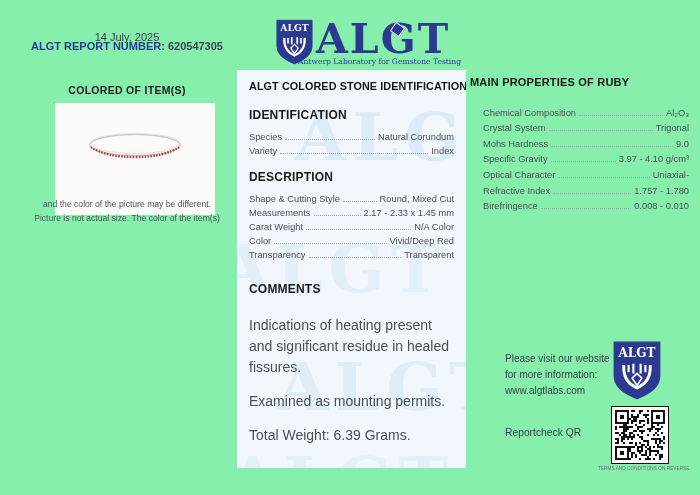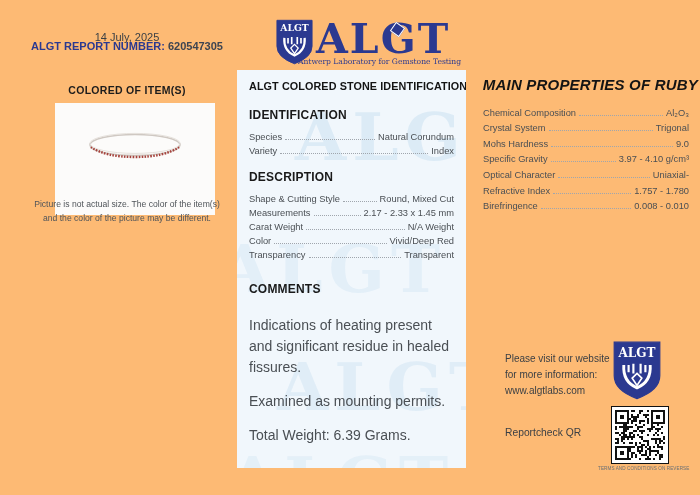--- a/index.html
+++ b/index.html
@@ -1,18 +1,18 @@
 <!DOCTYPE html>
 <html><head>
 <meta charset="utf-8">
 <style>
   * { margin:0; padding:0; box-sizing:border-box; }
   html,body { width:700px; height:495px; }
   body { font-family:"Liberation Sans", sans-serif; background:#ffffff; position:relative; overflow:hidden; }
-  .page { position:absolute; inset:0; background:#fdba74; }
+  .page { position:absolute; inset:0; background:#86efac; }
 
   
   .hdr-date { position:absolute; top:31px; left:28px; width:198px; text-align:center;
               font-size:11px; color:#3a3f44; }
   .hdr-repno { position:absolute; top:40px; left:10px; width:234px; text-align:center;
                font-size:11px; font-weight:bold; color:#2b3990; }
   .hdr-repno .num { color:#3d4451; }
 
   .logo { position:absolute; top:17px; left:276px; width:190px; height:52px; }
   .logo-shield { position:absolute; top:2px; left:0; }
@@ -51,22 +51,22 @@
 
   .drow { display:flex; align-items:flex-end; font-size:9.3px; color:#4a4f54; height:14px; }
   .drow .lbl { white-space:nowrap;margin-top:47px; }
   .drow .dots { flex:1; border-bottom:1px dotted #a0a6ad; margin:0 3px 2px 3px; min-width:8px; }
   .drow .val { white-space:nowrap; }
 
   .comments p { font-size:14px; color:#4a4f54; line-height:1.5; width:205px; }
   .comments .gap { height:13px; }
 
   
-  .props-title { position:absolute; top:76px; left:470px; width:228px; text-align:right;
-                 font-size:15px; font-weight:bold; color:#141414; letter-spacing:0.2px;font-style:italic; }
+  .props-title { position:absolute; top:76px; left:470px; width:228px; text-align:left;
+                 font-size:11px; font-weight:bold; color:#141414; letter-spacing:0.2px; }
   .props { position:absolute; top:102px; left:483px; width:206px; }
   .props .drow { height:15.6px; }
 
   .web-note { position:absolute; top:351px; left:505px; width:110px; font-size:10px;
               color:#3a3f44; line-height:1.62; }
   .shield-big { position:absolute; top:341px; left:612px; }
   .reportcheck { position:absolute; top:427px; left:505px; font-size:10.3px; color:#3a3f44; }
   .qr { position:absolute; top:406px; left:611px; width:58px; height:58px; background:#ffffff; }
   .terms { position:absolute; top:466px; left:598px; width:86px; text-align:center;
            font-size:4.6px; color:#6a6f74; white-space:nowrap; letter-spacing:0.1px; }
@@ -96,22 +96,22 @@
 
   <div class="pic-title">COLORED OF ITEM(S)</div>
   <div class="pic-box">
     <svg width="116" height="40" viewBox="0 0 116 40">
       <ellipse cx="58" cy="18" rx="45" ry="10.5" fill="none" stroke="#cfc8c2" stroke-width="1.6"></ellipse>
       <path d="M14 20 q14 10 44 10 q30 0 44 -10" fill="none" stroke="#a6423c" stroke-width="2.4" stroke-dasharray="1.6,1.3"></path>
       <ellipse cx="58" cy="16.4" rx="45" ry="10" fill="none" stroke="#e6e1dc" stroke-width="1"></ellipse>
     </svg>
   </div>
   <div class="pic-disclaimer">
+    <div>and the color of the picture may be different.</div>
     <div>Picture is not actual size. The color of the item(s)</div>
-    <div>and the color of the picture may be different.</div>
   </div>
 
   <div class="mid">
     <div class="mid-watermarks">
       <div class="wm w1">ALGT</div>
       <div class="wm w2">ALGT</div>
       <div class="wm w3">ALGT</div>
       <div class="wm w4">ALGT</div>
     </div>
     <div class="mid-content">
@@ -139,21 +139,21 @@
           <span class="val">Round, Mixed Cut</span>
         </div>
         <div class="drow">
           <span class="lbl">Measurements</span>
           <span class="dots"></span>
           <span class="val">2.17 - 2.33 x 1.45 mm</span>
         </div>
         <div class="drow">
           <span class="lbl">Carat Weight</span>
           <span class="dots"></span>
-          <span class="val">N/A Weight</span>
+          <span class="val">N/A Color</span>
         </div>
         <div class="drow">
           <span class="lbl">Color</span>
           <span class="dots"></span>
           <span class="val">Vivid/Deep Red</span>
         </div>
         <div class="drow">
           <span class="lbl">Transparency</span>
           <span class="dots"></span>
           <span class="val">Transparent</span>

